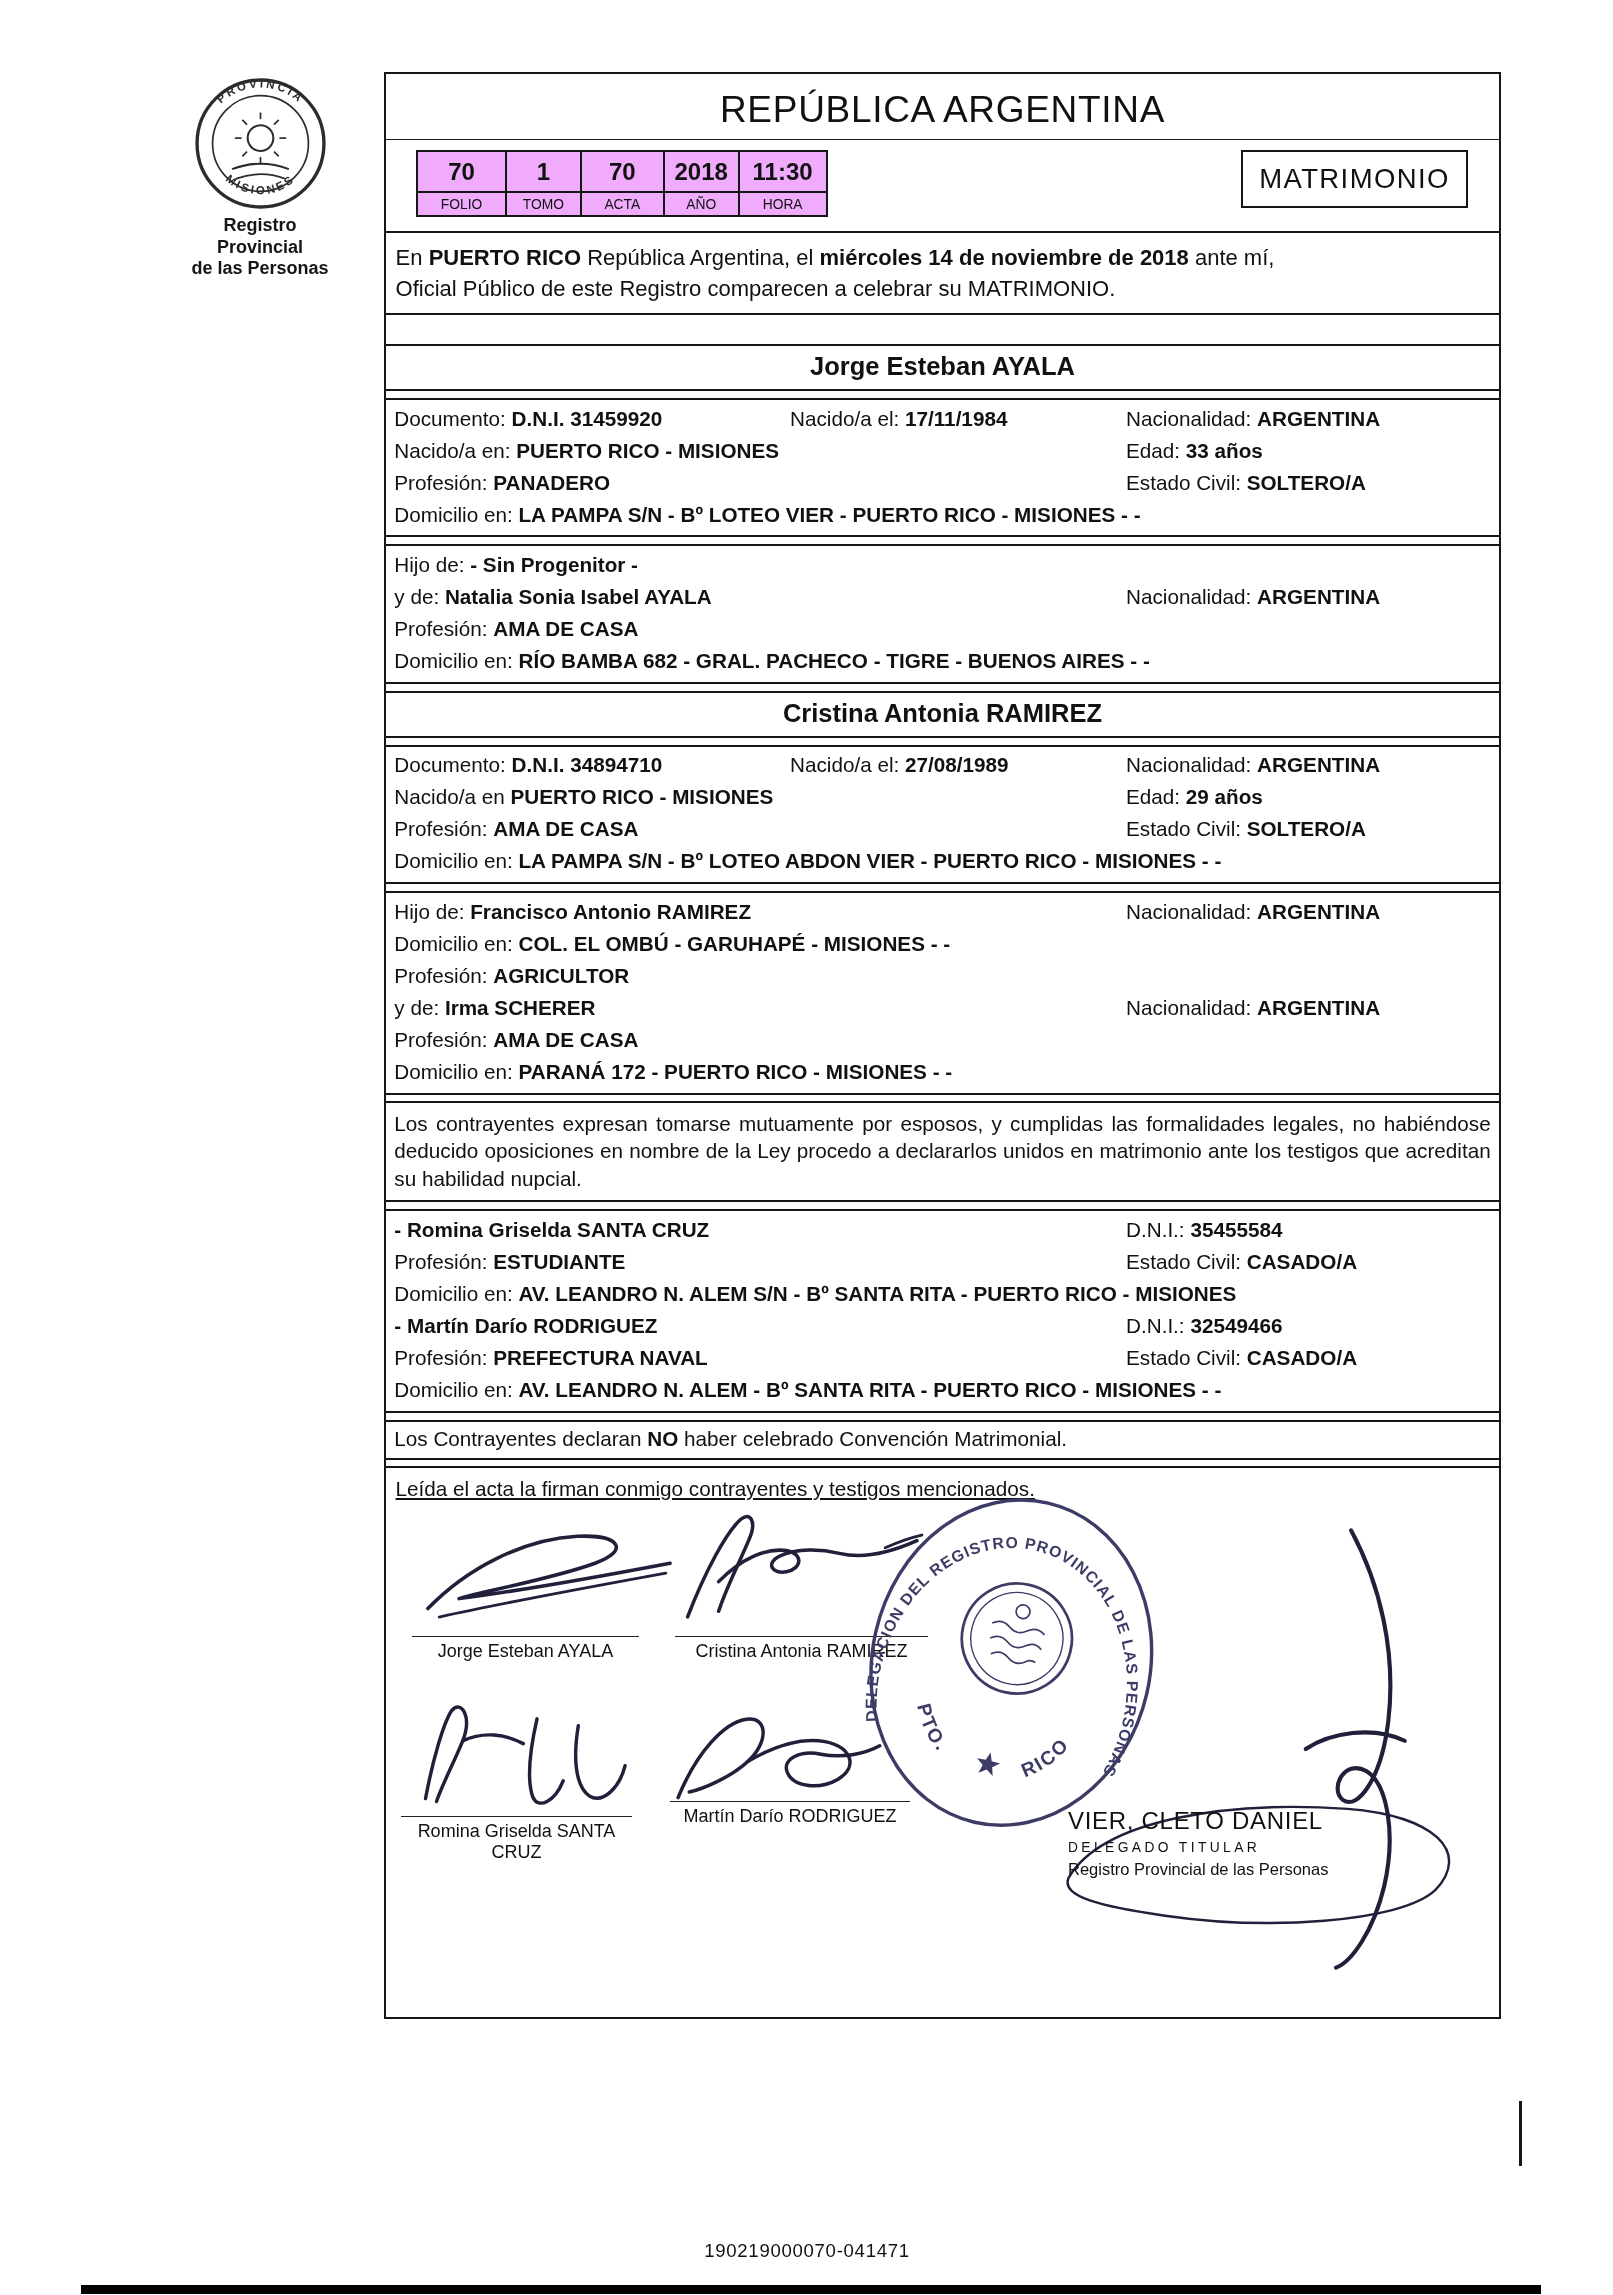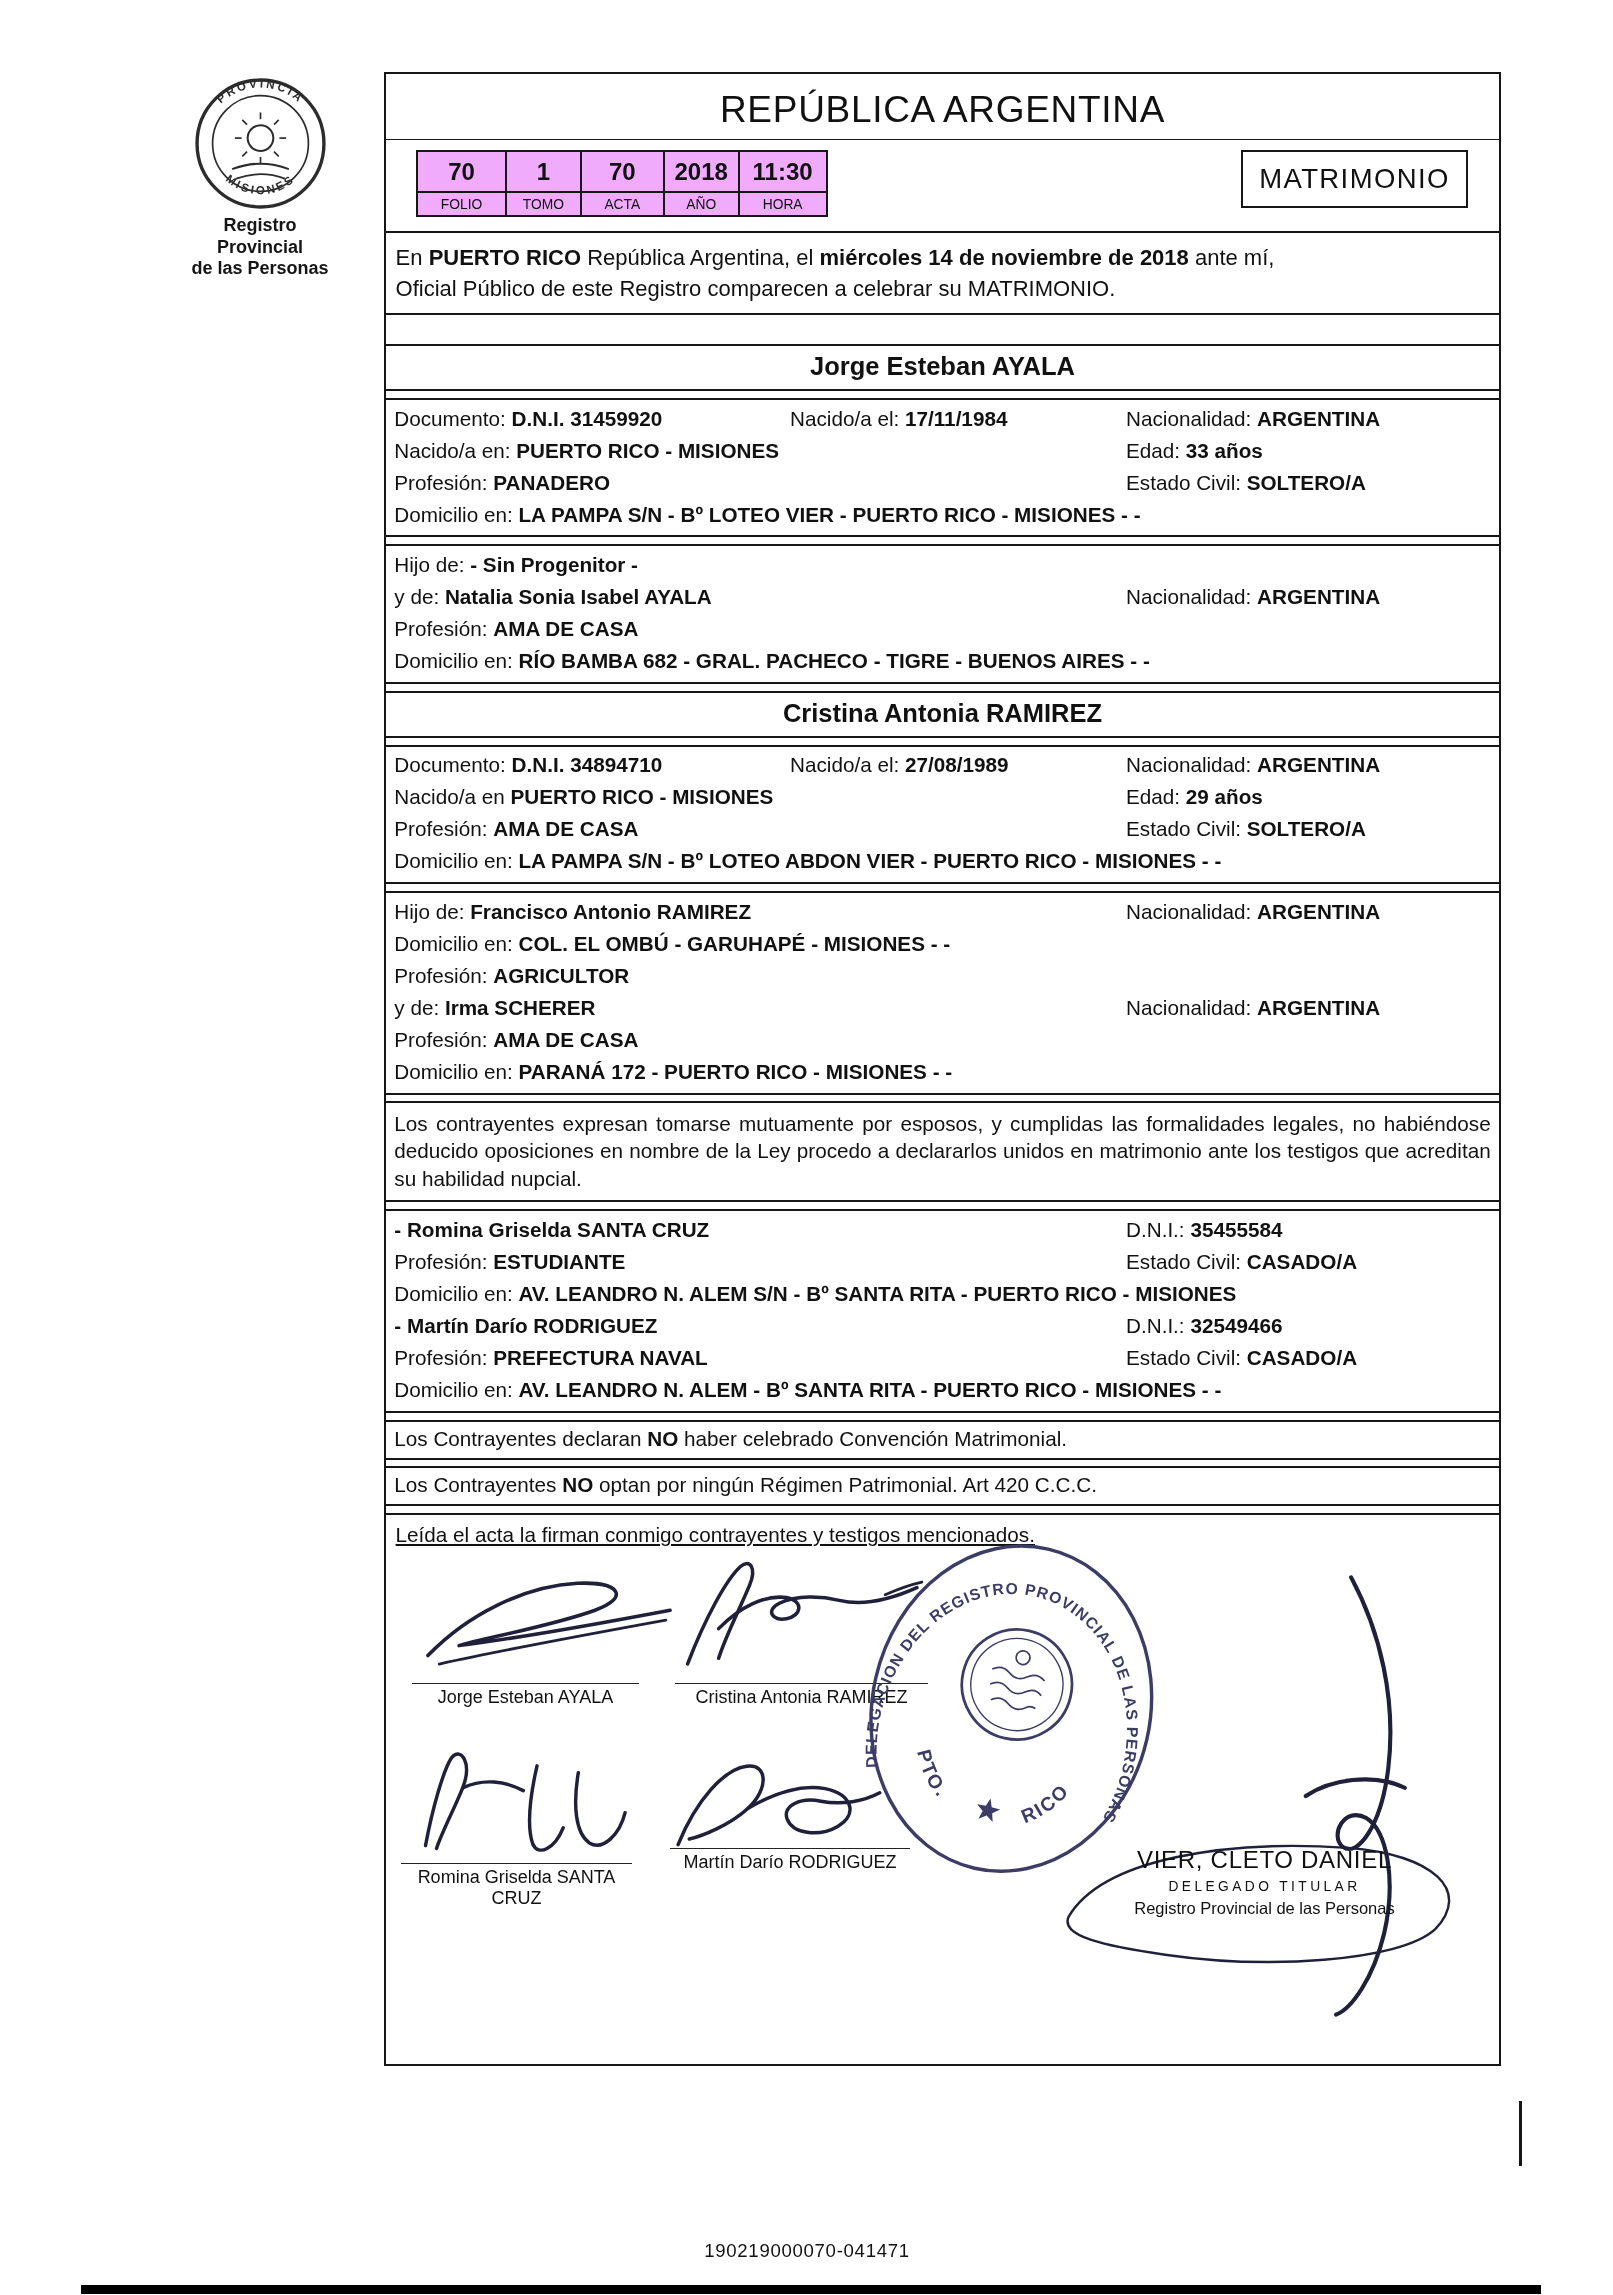--- a/index.html
+++ b/index.html
@@ -59,21 +59,21 @@
   #sig-w1   { left:23.4px; top:231px; width:234px; height:114px; }
   #sig-w2   { left:278px; top:240px; width:227px; height:105px; }
   #cap-groom { left:26px;  top:168px; width:227px; }
   #cap-bride { left:289px; top:168px; width:253px; }
   #cap-w1    { left:15px;  top:348px; width:231px; }
   #cap-w2    { left:284px; top:333px; width:240px; }
   #stamp { position:absolute; left:475px; top:23.4px; width:300px; height:344px; transform:rotate(13deg); }
   #big-sig { left:884px; top:52px; width:165px; height:458px; }
   #big-sig path { stroke-width:6; }
 
-  .official { position:absolute; left:682px; top:331px; width:393px; text-align:center; }
+  .official { position:absolute; left:682px; top:339px; width:393px; }
   .official-flourish { position:absolute; left:-27.5px; top:-19px; width:448px; height:152px; }
   .official-flourish path { fill:none; stroke:#20203a; stroke-width:3.5; stroke-linecap:round; }
   .official-name  { position:relative; font-size:24px; letter-spacing:0.7px; }
   .official-title { position:relative; font-size:13.8px; letter-spacing:3.4px; margin-top:4.8px; }
   .official-org   { position:relative; font-size:16.5px; margin-top:4.8px; }
 
   
   .footer-code { position:absolute; left:0; top:2240px; width:100%; text-align:center; font-size:18.6px; letter-spacing:0.7px; }
   .bottom-bar { position:absolute; left:81px; top:2285px; width:1460px; height:9px; background:#000; }
   .scan-mark { position:absolute; left:1519px; top:2101px; width:3.4px; height:65px; background:#161616; }
@@ -262,23 +262,20 @@
       </div>
       <div class="row">
         <span class="c1"><span class="lbl">Domicilio en: </span><span class="val">AV. LEANDRO N. ALEM - Bº SANTA RITA - PUERTO RICO - MISIONES - -</span></span>
       </div>
     </div>
 
     <div class="sec clause-sec">
       <span class="lbl">Los Contrayentes declaran </span><span class="b">NO</span><span class="lbl"> haber celebrado Convención Matrimonial.</span>
     </div>
 
-    <div class="sec clause-sec">
-      <span class="lbl">Los Contrayentes </span><span class="b">NO</span><span class="lbl"> optan por ningún Régimen Patrimonial. Art 420 C.C.C.</span>
-    </div>
 
     <div class="sec signatures-sec">
       <div class="closing">Leída el acta la firman conmigo contrayentes y testigos mencionados.</div>
 
       <svg id="sig-groom" class="sig" viewBox="0 0 370 150">
         <path stroke-width="5" d="M14,116 C70,58 150,18 225,14 C285,11 300,34 250,52 C190,74 90,92 58,102 C120,94 240,74 356,52"></path>
         <path stroke-width="4" d="M30,128 C120,108 240,86 350,66"></path>
       </svg>
       <div id="cap-groom" class="cap">Jorge Esteban AYALA</div>
 

